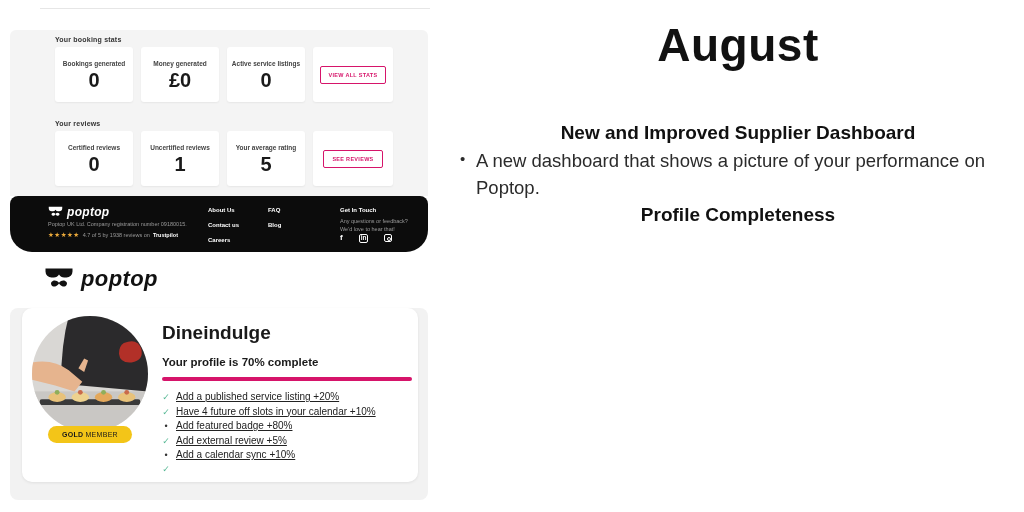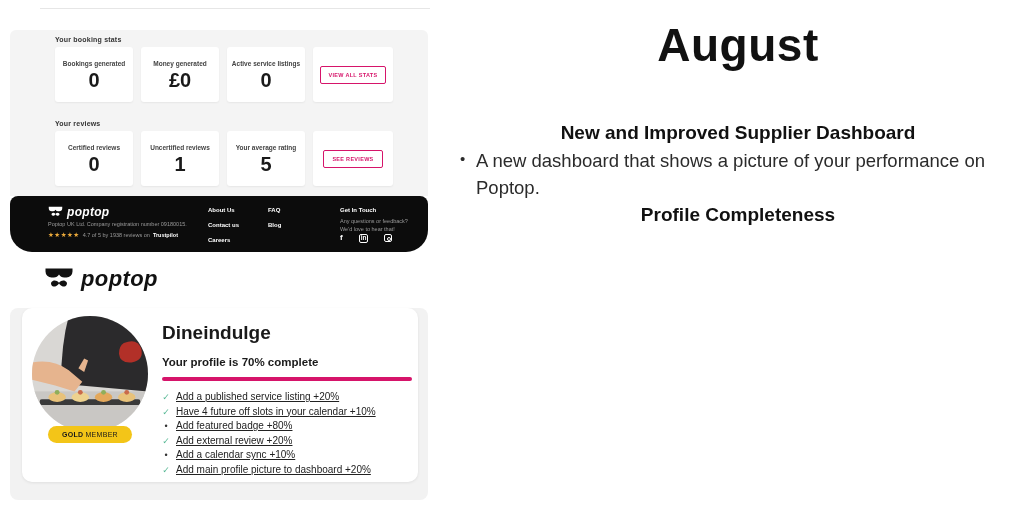--- a/index.html
+++ b/index.html
@@ -205,29 +205,28 @@
             <li>
               <span class="cl-mark done">✓</span>
               <a>Have 4 future off slots in your calendar +10%</a>
             </li>
             <li>
               <span class="cl-mark">•</span>
               <a>Add featured badge +80%</a>
             </li>
             <li>
               <span class="cl-mark done">✓</span>
-              <a>Add external review +20%</a>
+              <a>Add external review +5%</a>
             </li>
             <li>
               <span class="cl-mark">•</span>
               <a>Add a calendar sync +10%</a>
             </li>
             <li>
               <span class="cl-mark done">✓</span>
-              <a>Add main profile picture to dashboard +20%</a>
             </li>
           </ul>
         </div>
       </div>
     </div>
   </div>
 
   <div class="rightcol">
     <h1 class="r-title">August</h1>
     <div class="r-body">

